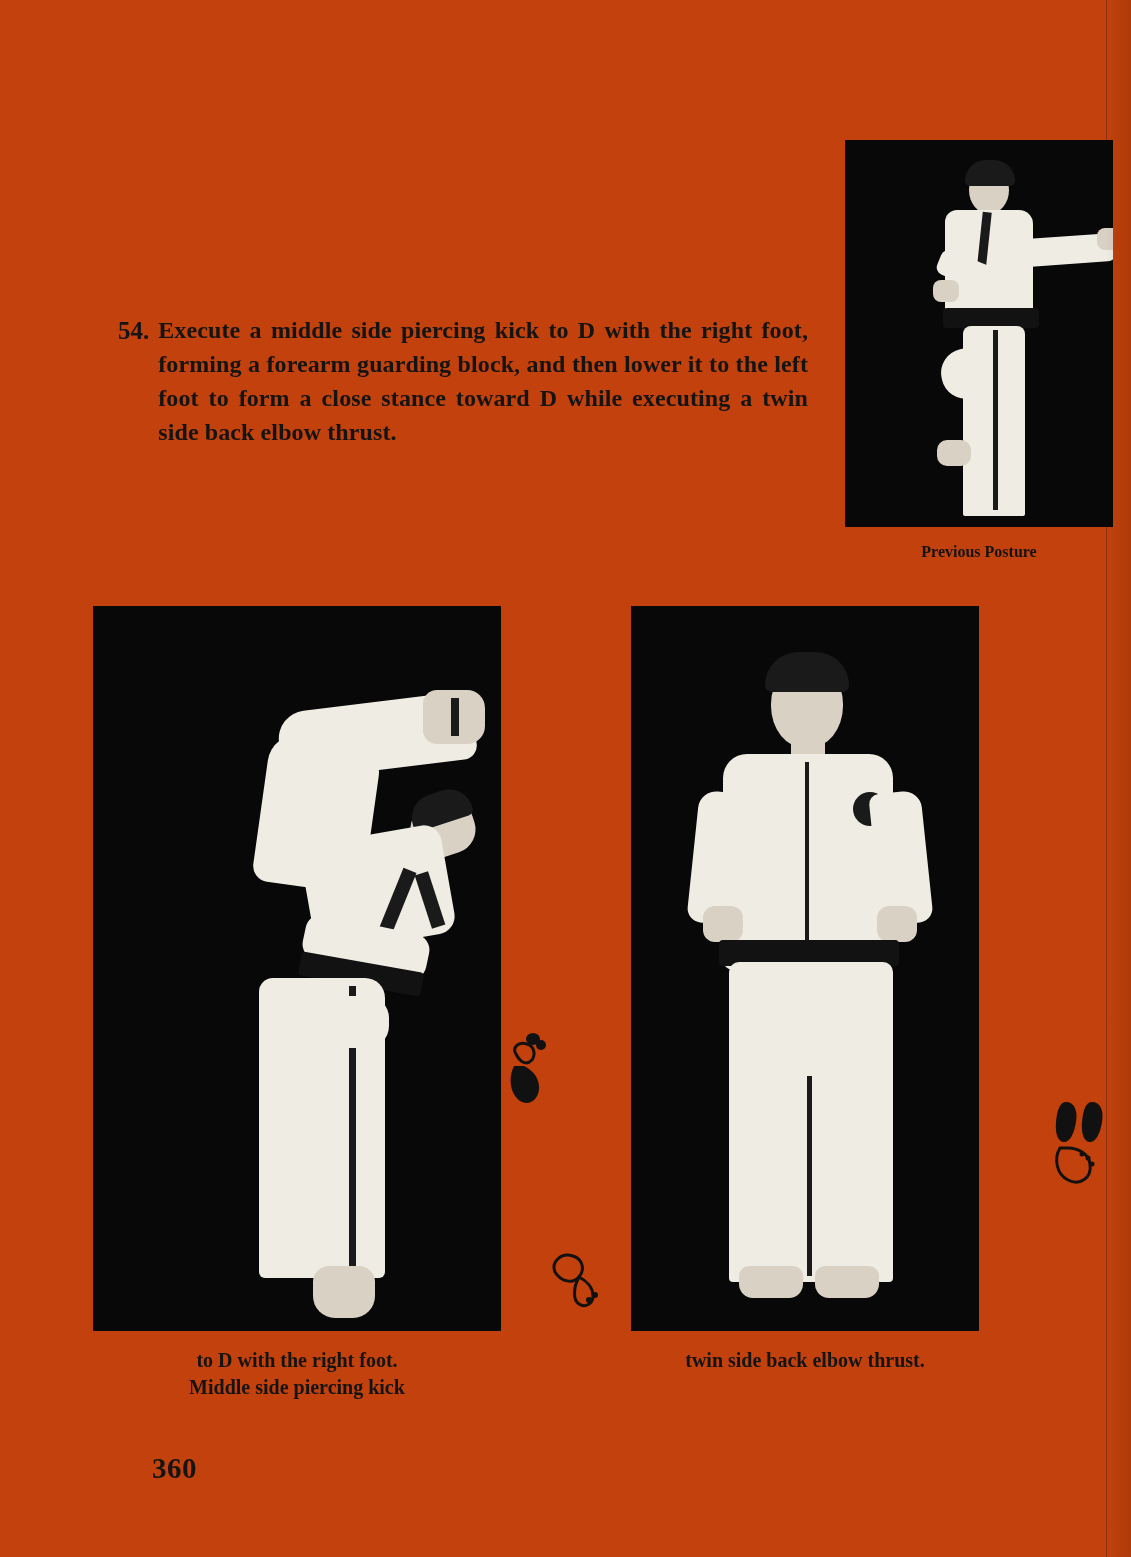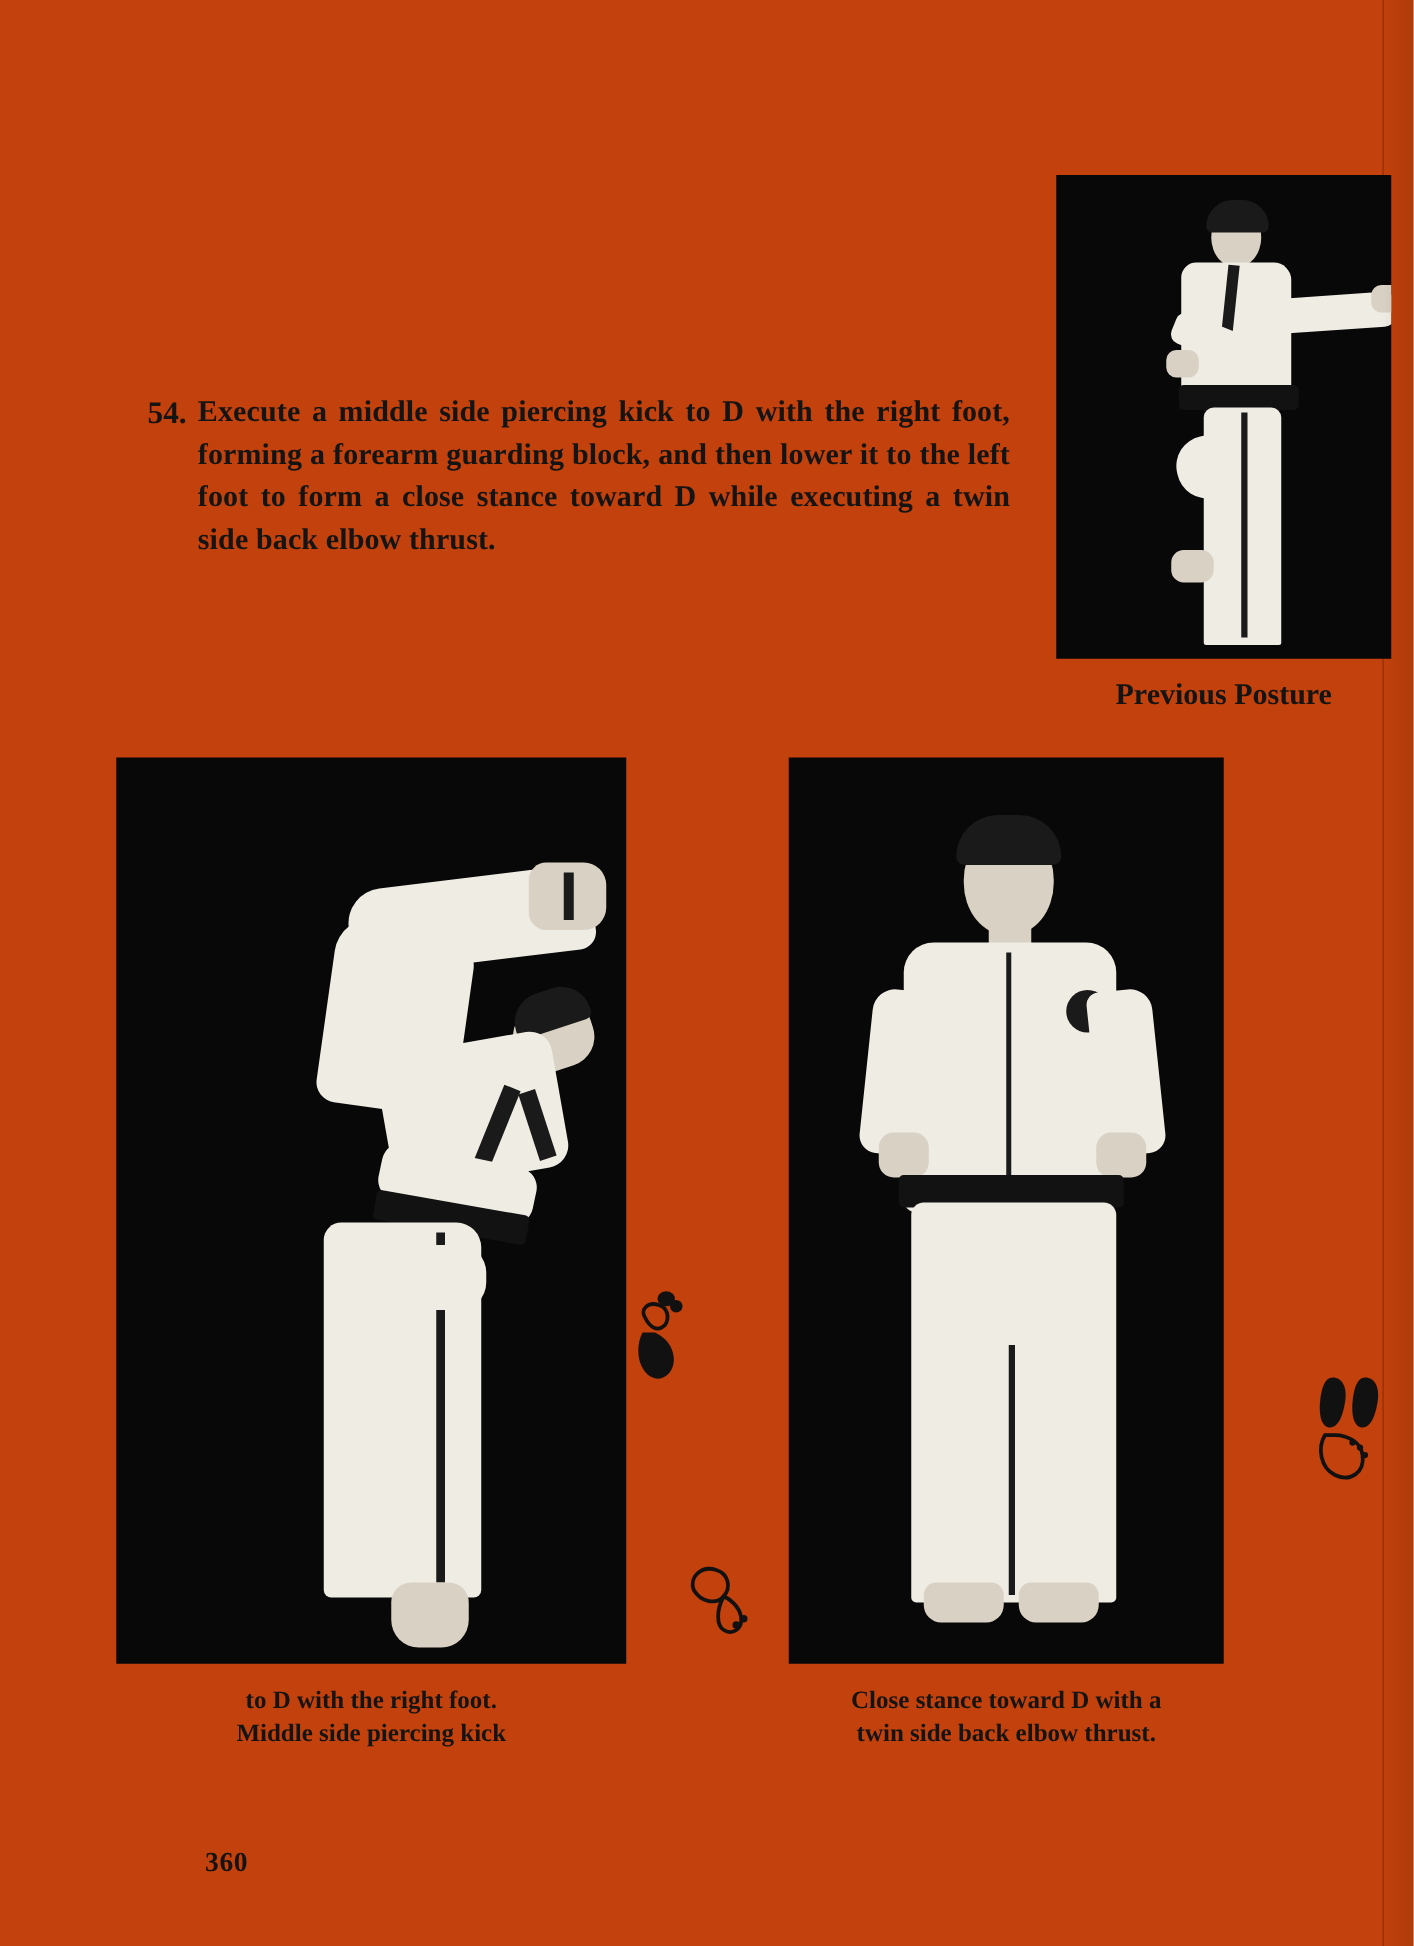--- a/index.html
+++ b/index.html
@@ -84,36 +84,35 @@
     font-weight: bold;
     line-height: 1.35;
   }
 
   .prev-caption {
     position: absolute;
     left: 845px;
     top: 543px;
     width: 268px;
     text-align: center;
-    font-size: 24px;
+    font-size: 16px;
     font-weight: bold;
   }
 
   
   .footmark { position: absolute; }
 
   
   .page-number {
     position: absolute;
-    left: 164px;
+    left: 152px;
     top: 1452px;
-    font-size: 22px;
+    font-size: 29px;
     font-weight: bold;
     letter-spacing: 0.5px;
-    margin-top: 25px;
   }
 </style>
 </head>
 <body>
 
 <div class="page">
 
   <div class="scan-line"></div>
 
   <div class="instruction">
@@ -212,21 +211,20 @@
       <div class="belt" style="left:118px; top:420px; width:106px; height:22px; border-radius:0 0 10px 10px;"></div>
 
       <div class="gi" style="left:98px; top:356px; width:164px; height:320px; border-radius:10px 10px 4px 4px;"></div>
       <div class="dark" style="left:176px; top:470px; width:5px; height:200px;"></div>
 
       <div class="skin" style="left:108px; top:660px; width:64px; height:32px; border-radius:10px 10px 14px 14px;"></div>
       <div class="skin" style="left:184px; top:660px; width:64px; height:32px; border-radius:10px 10px 14px 14px;"></div>
     </div>
   </div>
   <div class="caption" style="left:631px; top:1347px; width:348px;">
-    <div>Close stance toward D with a</div>
     <div>twin side back elbow thrust.</div>
   </div>
 
   <div class="footmark" style="left:506px; top:1028px; width:42px; height:78px;">
     <svg viewBox="0 0 42 78" width="42" height="78" aria-hidden="true">
       <path d="M8 38 C2 50, 4 66, 14 73 C24 79, 34 70, 33 58 C32 48, 26 42, 18 38 Z" fill="#111111"></path>
       <ellipse cx="27" cy="11" rx="7" ry="6" fill="#111111"></ellipse>
       <ellipse cx="35" cy="17" rx="5" ry="5" fill="#111111"></ellipse>
       <path d="M10 26 C6 20, 12 13, 21 16 C28 18, 30 26, 26 32 C20 38, 14 34, 10 26 Z" fill="none" stroke="#111111" stroke-width="3"></path>
     </svg>

